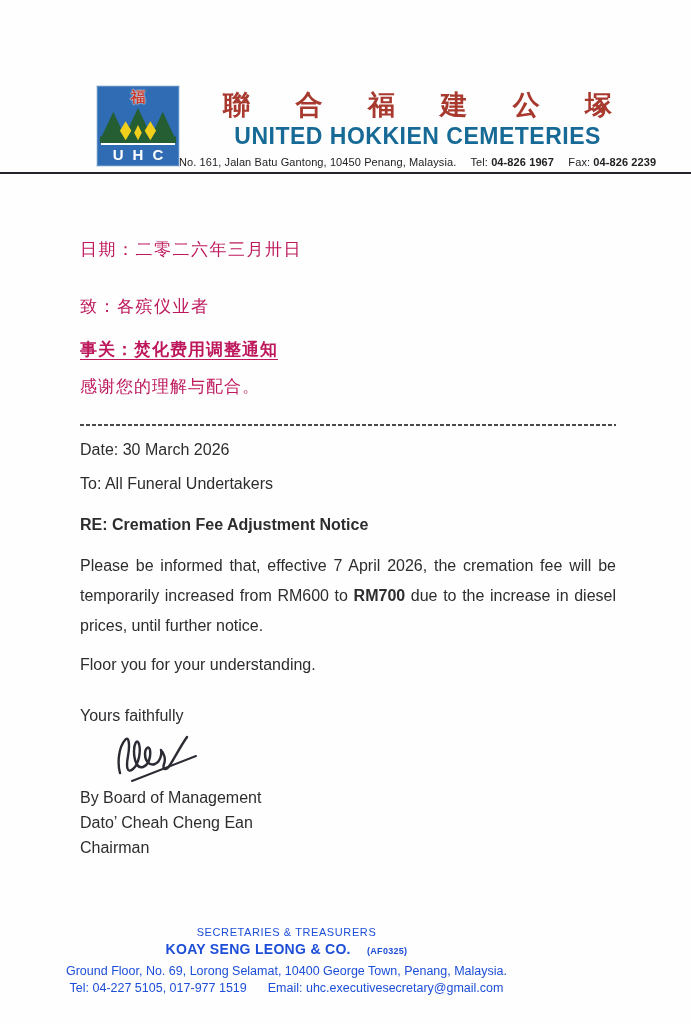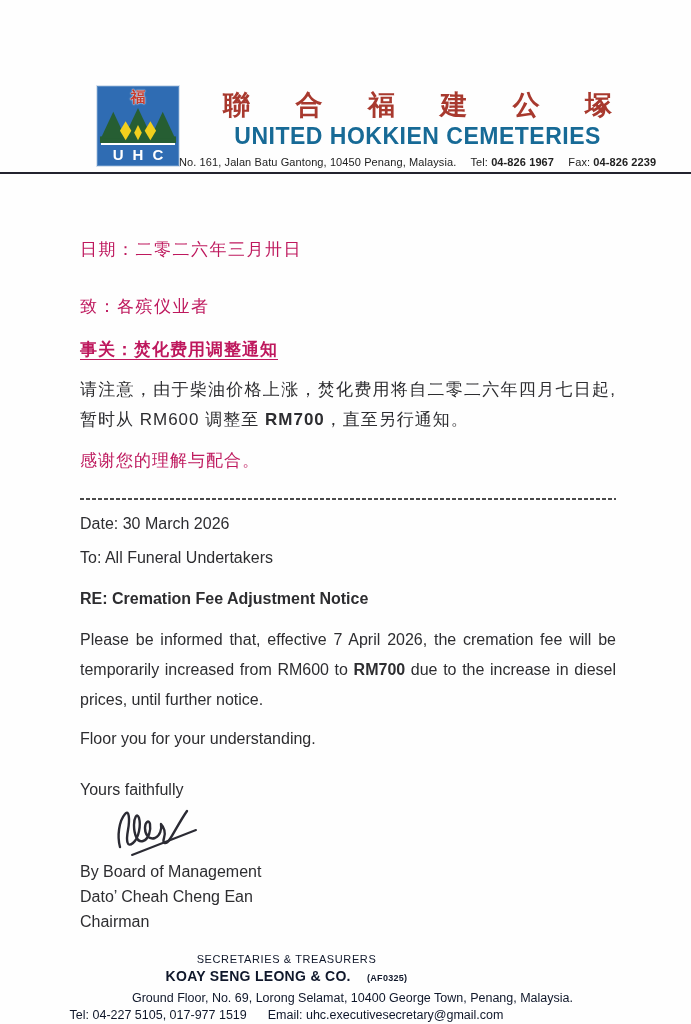--- a/index.html
+++ b/index.html
@@ -112,28 +112,28 @@
   }
   .en-thanks { margin-top: 9px; line-height: 30px; }
 
   .closing { margin-top: 25px; font-size: 16px; }
   .signature-wrap { margin-top: 2px; margin-left: 28px; height: 56px; }
   .sig-svg { display: block; }
   .sig-block-line { font-size: 16px; line-height: 25px; }
 
   
   .letter-footer {
-    position: absolute; left: 0; top: 952px;
+    position: absolute; left: 0; top: 925px;
     width: 573px; text-align: center;
-    color: #0f172a;
+    color: #1d4ed8;
   }
   .f-line1 { font-size: 11px; letter-spacing: 0.6px; line-height: 15px; }
   .f-line2 { font-size: 14px; font-weight: bold; line-height: 19px; letter-spacing: 0.3px; }
   .f-reg { font-size: 9px; font-weight: bold; padding-left: 12px; }
-  .f-line3 { font-size: 12.5px; line-height: 17px; margin-top: 2px; text-align: right; }
+  .f-line3 { font-size: 12.5px; line-height: 17px; margin-top: 2px; }
   .f-line4 { font-size: 12.5px; line-height: 17px; }
   .f-gap { display: inline-block; width: 14px; }
 </style>
 </head>
 <body>
 
 <div class="page">
 
   <header class="letterhead">
     <div class="logo">
@@ -164,21 +164,20 @@
       </div>
     </div>
   </header>
   <div class="head-rule"></div>
 
   <main class="letter-body">
 
     <div class="zh-line zh-date">日期：二零二六年三月卅日</div>
     <div class="zh-line zh-to">致：各殡仪业者</div>
     <div class="zh-line zh-subject">事关：焚化费用调整通知</div>
-    <p class="zh-para"><span>请注意，由于柴油价格上涨，焚化费用将自二零二六年四月七日起,暂时从 RM600 调整至 </span><b>RM700</b><span>，直至另行通知。</span></p>
     <div class="zh-line zh-thanks">感谢您的理解与配合。</div>
 
     <div class="dashed-sep"></div>
 
     <div class="en-line en-date">Date: 30 March 2026</div>
     <div class="en-line en-to">To: All Funeral Undertakers</div>
     <div class="en-line en-subject">RE: Cremation Fee Adjustment Notice</div>
     <p class="en-para"><span>Please be informed that, effective 7 April 2026, the cremation fee will be temporarily increased from RM600 to </span><b>RM700</b><span> due to the increase in diesel prices, until further notice.</span></p>
     <div class="en-line en-thanks">Floor you for your understanding.</div>
 

